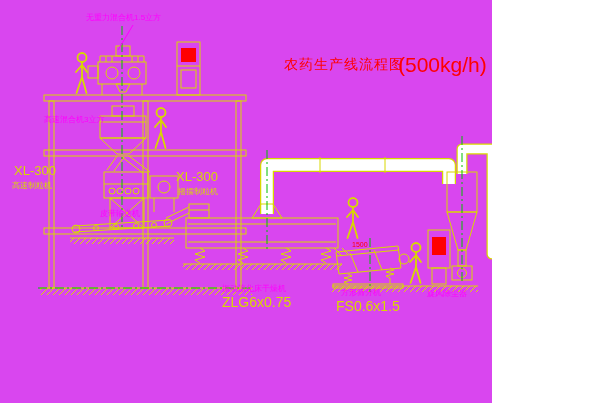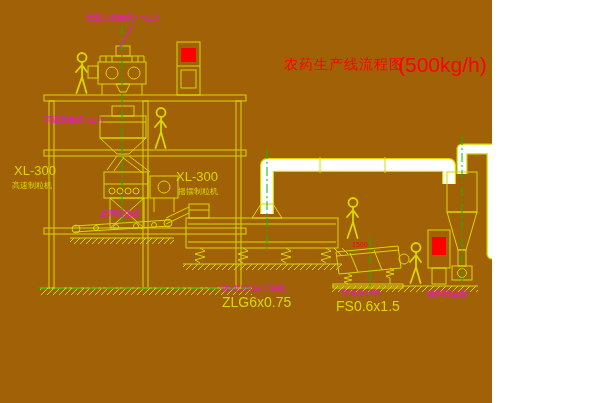--- a/index.html
+++ b/index.html
@@ -1,16 +1,16 @@
 <!DOCTYPE html>
 <html><head>
 <meta charset="utf-8">
 <style>
   html,body{margin:0;padding:0;background:#fff}
-  .stage{position:relative;width:492px;height:403px;background:#a16207;overflow:hidden;
+  .stage{position:relative;width:492px;height:403px;background:#d946ef;overflow:hidden;
          font-family:"Liberation Sans",sans-serif}
   svg{display:block}
   .eq{stroke:#d8d800;fill:none;stroke-width:1}
   .eq2{stroke:#d8d800;fill:none;stroke-width:1.8;stroke-linecap:round}
   .redf{fill:#ff0000;stroke:none}
   .cl{stroke:#00c000;fill:none;stroke-width:1;stroke-dasharray:9 3 2 3}
   .mg{stroke:#ff00ff;fill:none;stroke-width:1}
   .duct-o{stroke:#d8d800;fill:none;stroke-linejoin:round;stroke-linecap:butt}
   .duct-i{stroke:#ffffff;fill:none;stroke-linejoin:round;stroke-linecap:butt}
   text{font-family:"Liberation Sans",sans-serif}

